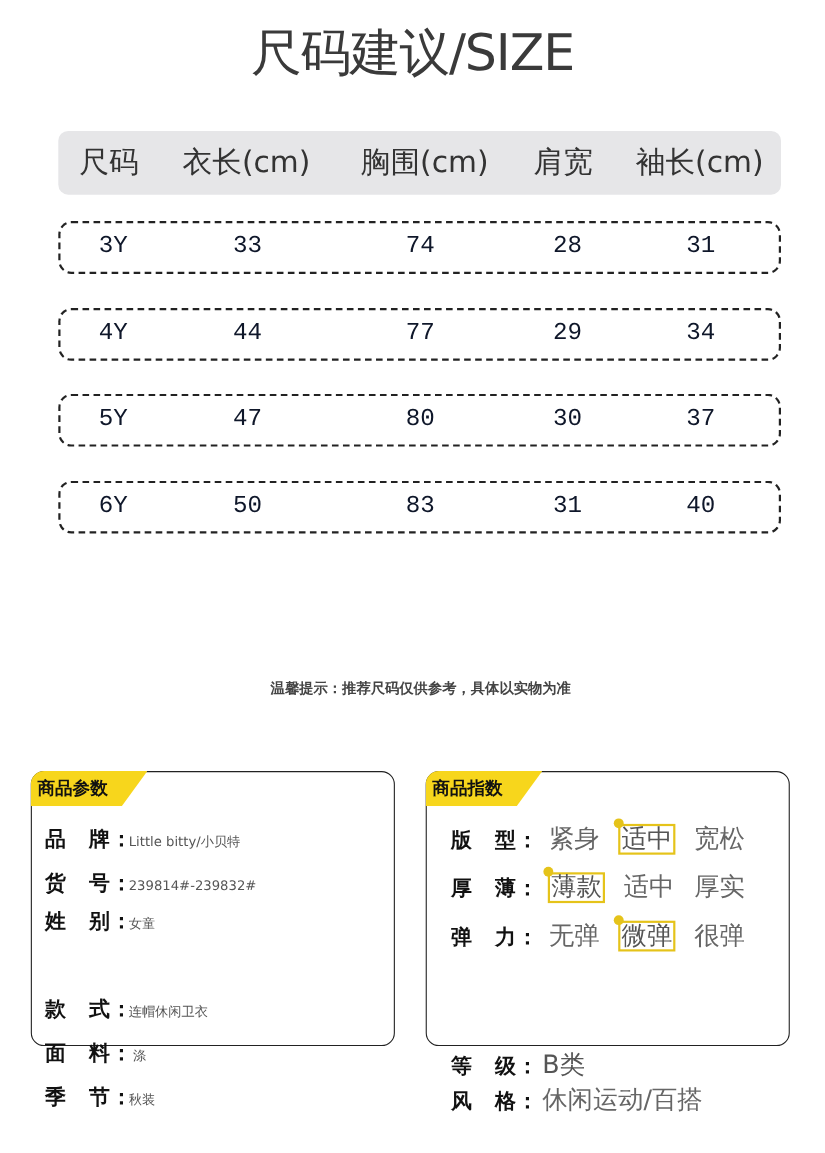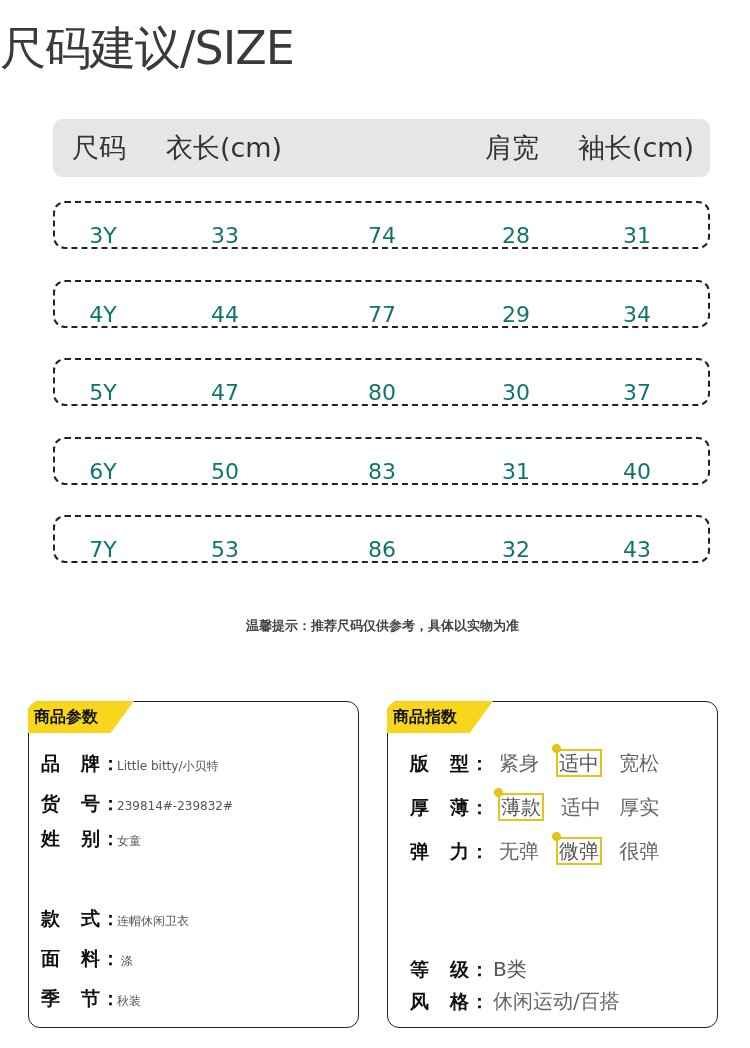--- a/index.html
+++ b/index.html
@@ -3,48 +3,48 @@
   <meta charset="utf-8">
   <style>
     * { margin: 0; padding: 0; box-sizing: border-box; }
     html, body {
       width: 750px; height: 1048px; background: #ffffff; overflow: hidden;
       font-family: "DejaVu Sans", "Liberation Sans", sans-serif; color: #333;
     }
     .page { position: relative; width: 750px; height: 1048px; }
 
     .title {
-      position: absolute; top: 18px; left: 0; width: 750px; text-align: left;
+      position: absolute; top: 18px; left: 0; width: 750px; text-align: center;
       font-size: 46px; color: #3a3a3a; letter-spacing: -1px; font-weight: 400;
       line-height: 60px;
     }
 
     .header-bar {
       position: absolute; left: 53px; top: 119px; width: 657px; height: 58px;
       background: #e6e6e8; border-radius: 9px;
     }
     .cell {
       position: absolute; top: 0; transform: translateX(-50%);
       white-space: nowrap; text-align: center;
     }
     .header-bar .cell { font-size: 27px; color: #333; line-height: 58px; text-align: right; }
 
     .size-row {
       position: absolute; left: 53px; width: 657px; height: 48px;
       border: 2.5px dashed #222; border-radius: 12px;
     }
-    .size-row .cell { font-size: 22px; color: #0f766e; line-height: 40px; top: 13px; }
+    .size-row .cell { font-size: 22px; color: #0f172a; line-height: 40px; top: 1px; font-family: Liberation Mono, monospace; }
 
     .tip {
       position: absolute; top: 617px; left: 0; width: 765px; text-align: center;
       font-size: 13px; color: #444; font-weight: bold;
     }
 
     .card {
-      position: absolute; top: 701px; width: 331px; height: 327px;
+      position: absolute; top: 701px; width: 331px; height: 250px;
       border: 1.5px solid #222; border-radius: 12px; background: #fff;
     }
     .card-tag {
       position: absolute; left: -1px; top: -1px; height: 32px; width: 106px;
       background: #f7d61c; border-top-left-radius: 12px;
       clip-path: polygon(0 0, 100% 0, 78% 100%, 0 100%);
     }
     .card-tag-label {
       position: absolute; left: 5px; top: 4px; font-size: 16px; font-weight: bold; color: #111;
       line-height: 22px; white-space: nowrap;
@@ -53,39 +53,40 @@
       position: absolute; left: 12px; font-size: 19px; line-height: 26px; white-space: nowrap;
     }
     .param-key { display: inline-block; width: 76px; color: #111; font-weight: 700; letter-spacing: 1px; }
     .param-val { color: #555; font-size: 12px; }
 
     .idx-row {
       position: absolute; left: 22px; font-size: 19px; line-height: 28px; white-space: nowrap;
     }
     .idx-key { display: inline-block; width: 82px; color: #111; font-weight: bold; letter-spacing: 1px; }
     .opt {
-      display: inline-block; font-size: 20px; color: #666; margin-right: 10px;
+      display: inline-block; font-size: 23px; color: #666; margin-right: 10px;
       position: relative; padding: 0 1px; line-height: 24px;
     }
     .opt.selected { border: 2px solid #e5c31a; color: #555; }
     .opt.selected::before {
       content: ""; position: absolute; left: -6px; top: -7px; width: 9px; height: 9px;
       border-radius: 50%; background: #e5c31a;
     }
   </style>
 </head>
 <body>
 
 <div class="page">
 
   <div class="title">尺码建议/SIZE</div>
 
   <div class="header-bar">
     <span class="cell" style="left:46px">尺码</span>
     <span class="cell" style="left:171px">衣长(cm)</span>
+    <span class="cell" style="left:333px">胸围(cm)</span>
     <span class="cell" style="left:459px">肩宽</span>
     <span class="cell" style="left:583px">袖长(cm)</span>
   </div>
 
   <div class="size-row" style="top:201px">
     <span class="cell" style="left:48px">3Y</span>
     <span class="cell" style="left:170px">33</span>
     <span class="cell" style="left:327px">74</span>
     <span class="cell" style="left:461px">28</span>
     <span class="cell" style="left:582px">31</span>
@@ -103,27 +104,20 @@
     <span class="cell" style="left:327px">80</span>
     <span class="cell" style="left:461px">30</span>
     <span class="cell" style="left:582px">37</span>
   </div>
   <div class="size-row" style="top:437px">
     <span class="cell" style="left:48px">6Y</span>
     <span class="cell" style="left:170px">50</span>
     <span class="cell" style="left:327px">83</span>
     <span class="cell" style="left:461px">31</span>
     <span class="cell" style="left:582px">40</span>
-  </div>
-  <div class="size-row" style="top:515px">
-    <span class="cell" style="left:48px">7Y</span>
-    <span class="cell" style="left:170px">53</span>
-    <span class="cell" style="left:327px">86</span>
-    <span class="cell" style="left:461px">32</span>
-    <span class="cell" style="left:582px">43</span>
   </div>
 
   <div class="tip">温馨提示：推荐尺码仅供参考，具体以实物为准</div>
 
   <div class="card" style="left:28px">
     <div class="card-tag"></div>
     <span class="card-tag-label">商品参数</span>
 
     <div class="param-row" style="top:48px">
       <span class="param-key">品　牌：</span><span class="param-val">Little bitty/小贝特</span>

